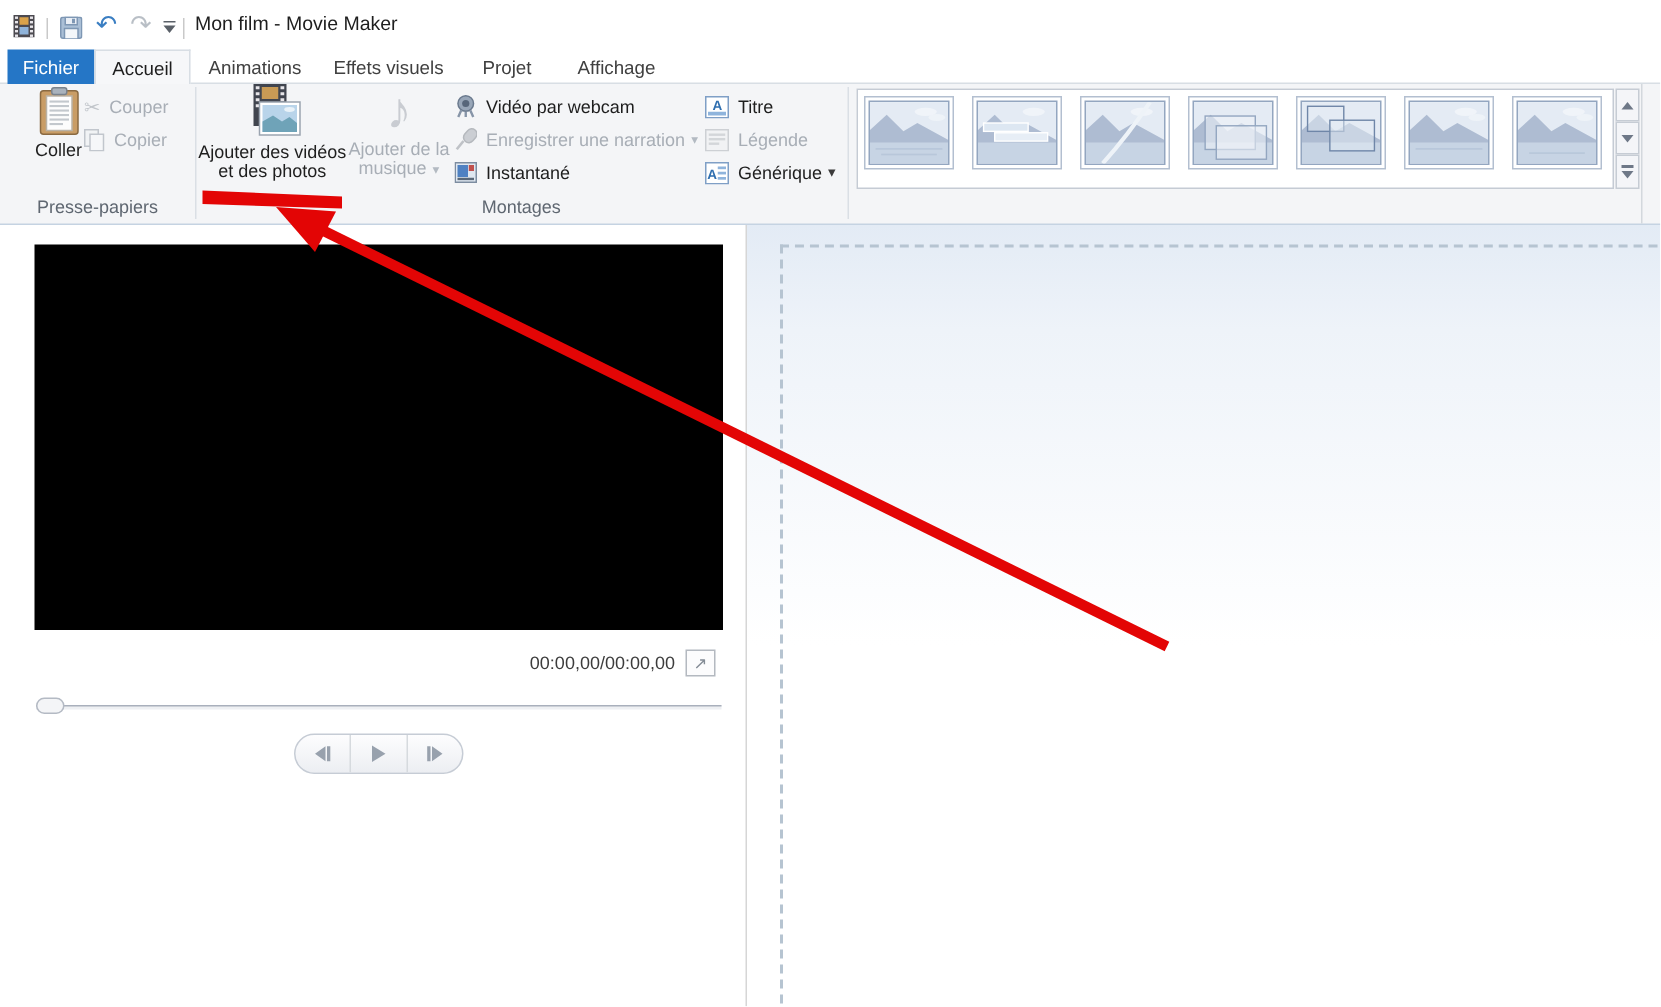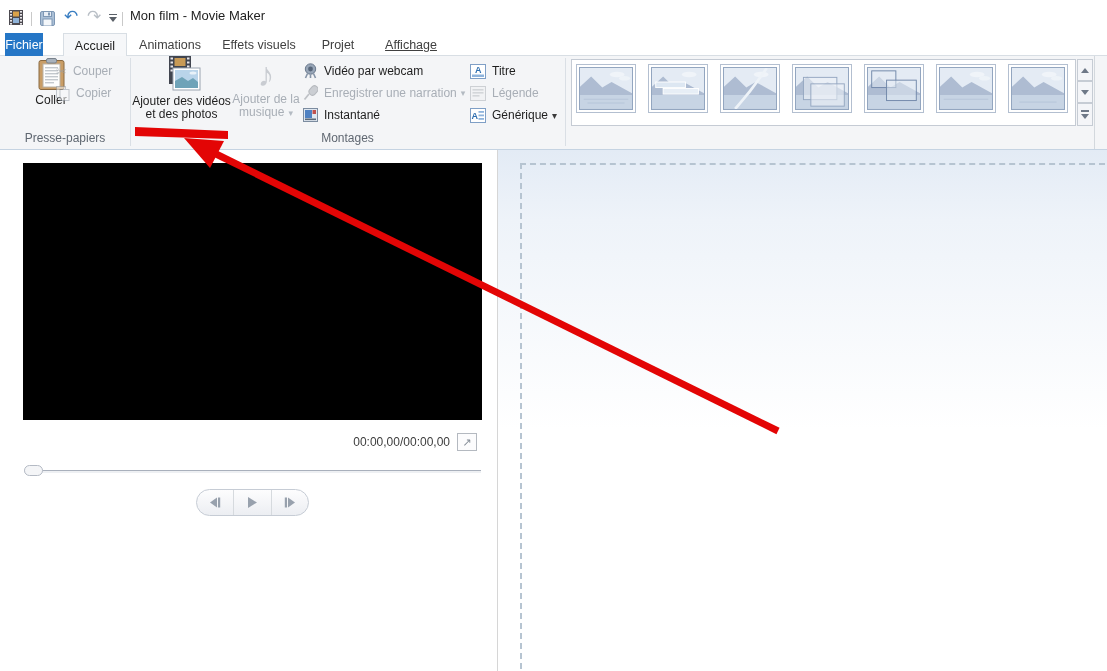--- a/index.html
+++ b/index.html
@@ -104,31 +104,31 @@
     </span>
     <span class="qat-btn" style="left:106px;top:13px;width:14px;height:10px;flex-direction:column;">
       <span style="width:8px;height:1.5px;background:#5a6068;margin-bottom:2px;"></span>
       <span class="tri down" style="border-top-color:#5a6068;"></span>
     </span>
     <span class="qat-sep" style="left:122px;"></span>
     <span class="win-title">Mon film - Movie Maker</span>
   </div>
 
   <div class="tabrow">
-    <span class="tab file" style="left:5px;width:38px;">Fichier</span>
+    <span class="tab file" style="left:5px;width:58px;">Fichier</span>
     <span class="tab active" style="left:63px;width:64px;">Accueil</span>
     <span class="tab" style="left:127px;width:86px;">Animations</span>
     <span class="tab" style="left:213px;width:92px;">Effets visuels</span>
     <span class="tab" style="left:305px;width:66px;">Projet</span>
-    <span class="tab" style="left:371px;width:80px;text-decoration:underline;">Affichage</span>
+    <span class="tab" style="left:371px;width:80px;">Affichage</span>
   </div>
 
   <div class="ribbon">
 
-    <div class="big-btn" style="left:28px;top:2px;width:46px;height:66px;">
+    <div class="big-btn" style="left:16px;top:2px;width:46px;height:66px;">
       <svg class="ic" width="27" height="33" viewBox="0 0 27 33">
         <rect x="1" y="2.5" width="25" height="29" rx="2" fill="#c99d66" stroke="#8a6a42"></rect>
         <rect x="5" y="6" width="17" height="23" fill="#fdfdfd" stroke="#b9b2a6"></rect>
         <rect x="7" y="9" width="13" height="1.4" fill="#c3c8cd"></rect>
           <rect x="7" y="12" width="13" height="1.4" fill="#c3c8cd"></rect>
           <rect x="7" y="15" width="13" height="1.4" fill="#c3c8cd"></rect>
           <rect x="7" y="18" width="13" height="1.4" fill="#c3c8cd"></rect>
           <rect x="7" y="21" width="13" height="1.4" fill="#c3c8cd"></rect>
           <rect x="7" y="24" width="9" height="1.4" fill="#c3c8cd"></rect>
         <rect x="8.5" y="0.5" width="10" height="4.5" rx="1.5" fill="#a9b2bc" stroke="#79828c"></rect>

